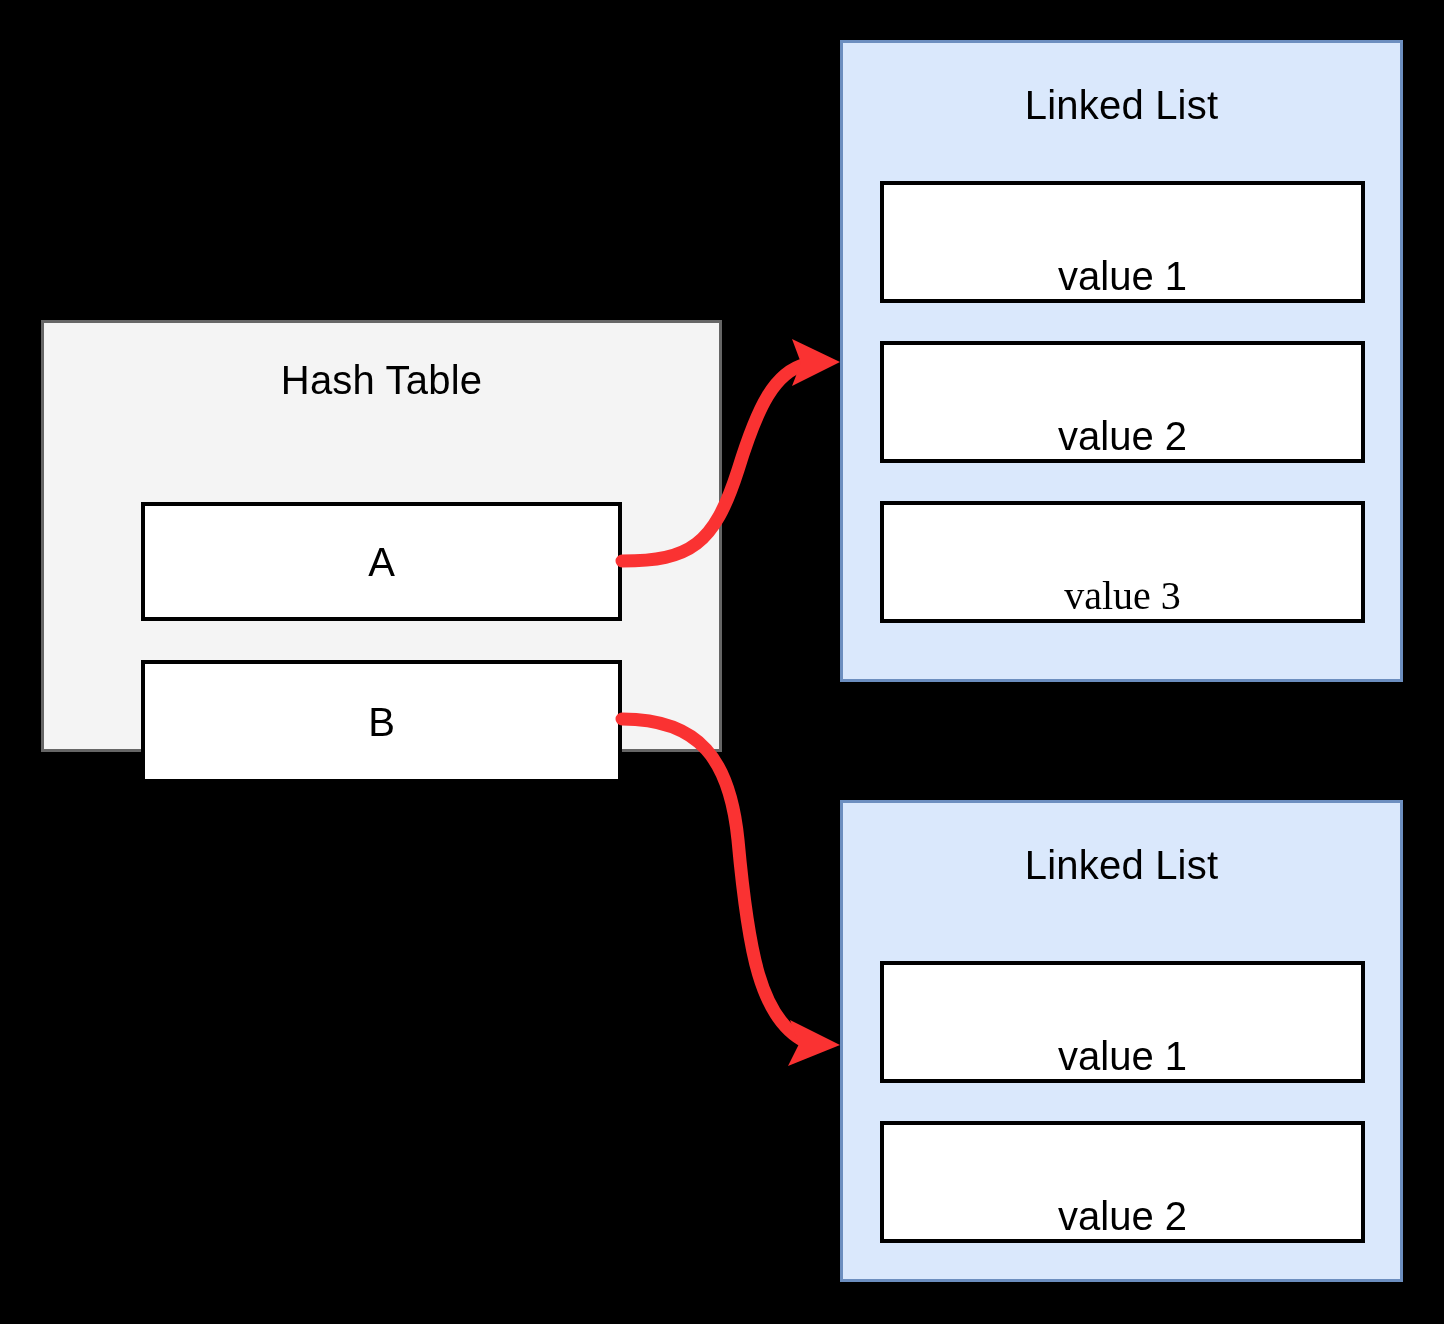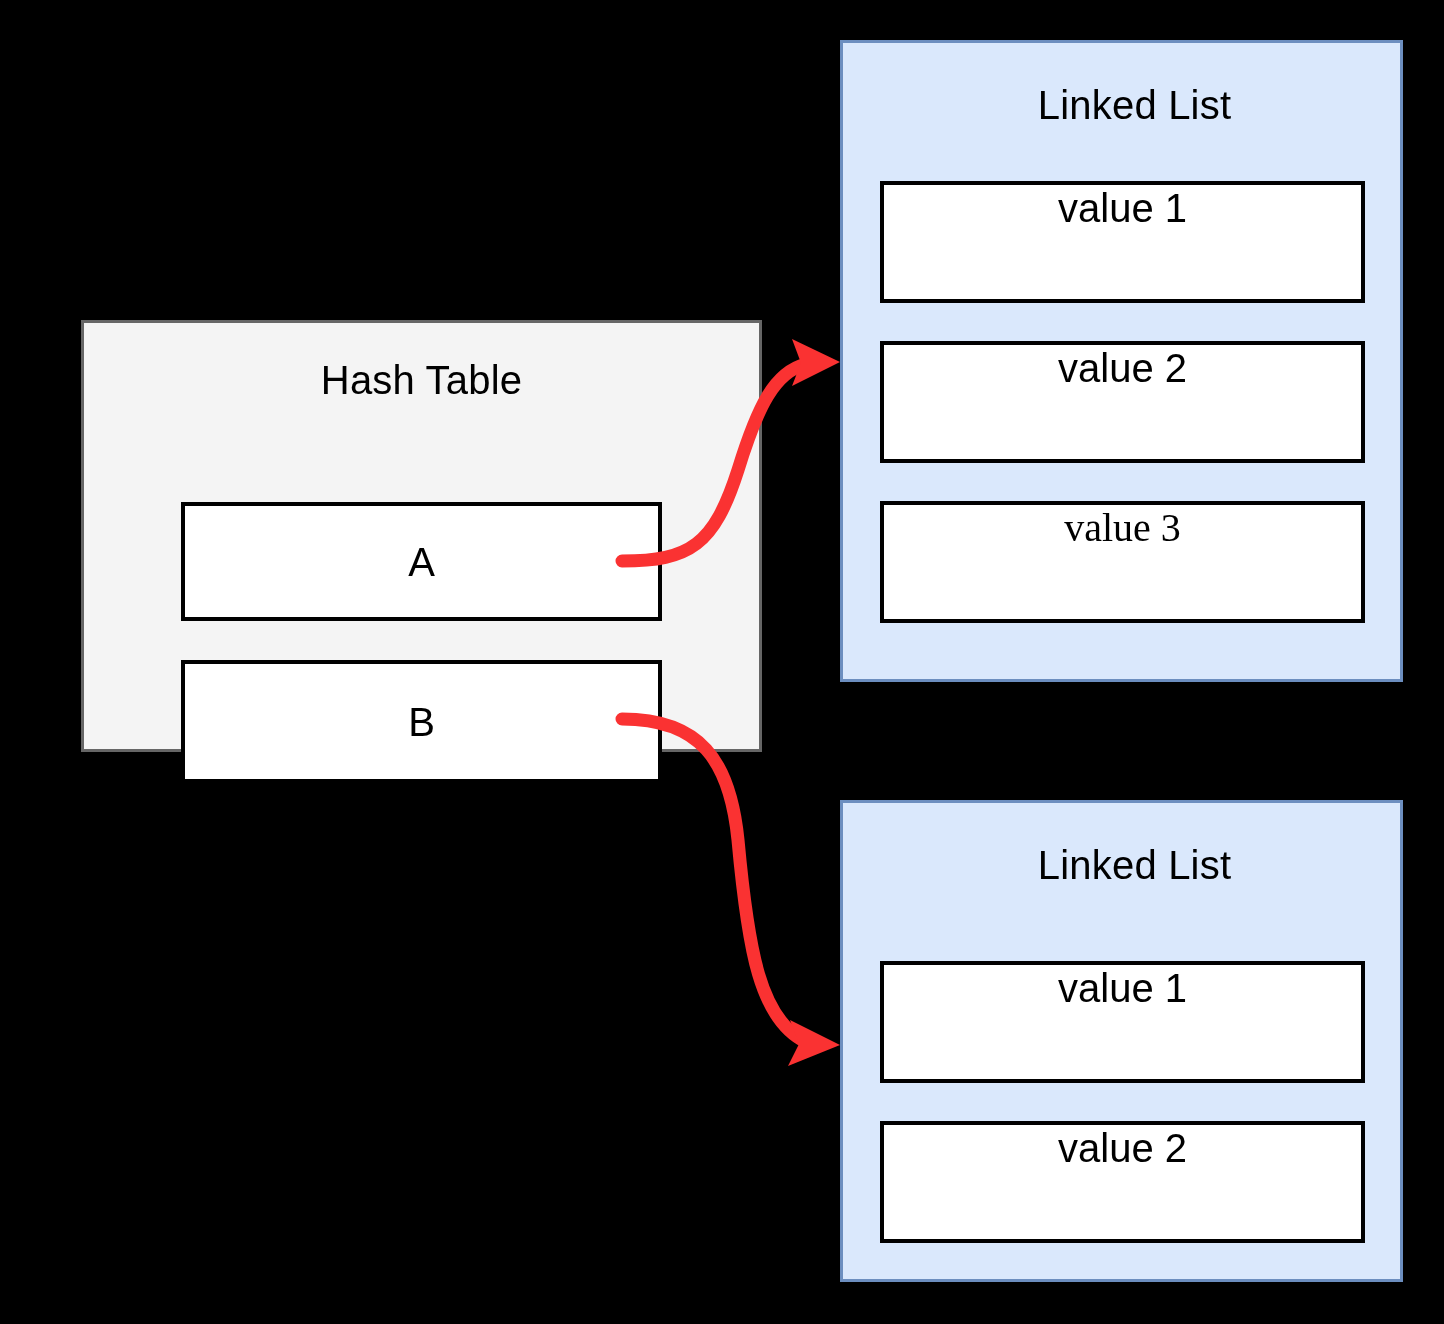--- a/index.html
+++ b/index.html
@@ -34,21 +34,20 @@
   }
 
   
   #hash-table {
     left: 41px;
     top: 320px;
     width: 681px;
     height: 432px;
     background: #f4f4f4;
     border: 3px solid #666666;
-    margin-left: 40px;
   }
   #hash-table .panel-title { top: 33px; }
 
   .slot-box {
     position: absolute;
     box-sizing: border-box;
     background: #ffffff;
     border: 4px solid #000000;
     display: flex;
     align-items: center;
@@ -70,32 +69,32 @@
     top: 40px;
     width: 563px;
     height: 642px;
   }
   #linked-list-2 {
     left: 840px;
     top: 800px;
     width: 563px;
     height: 482px;
   }
-  .ll-panel .panel-title { top: 38px; margin-left: 13px; }
+  .ll-panel .panel-title { top: 38px; }
 
   .value-box {
     position: absolute;
     box-sizing: border-box;
     left: 37px;
     width: 485px;
     height: 122px;
     background: #ffffff;
     border: 4px solid #000000;
     display: flex;
-    align-items: flex-start;
+    align-items: flex-end;
     justify-content: center;
   }
   .value-label {
     color: #000000;
     font-size: 40px;
     line-height: 46px;
   }
 
   
   #arrow-layer {

